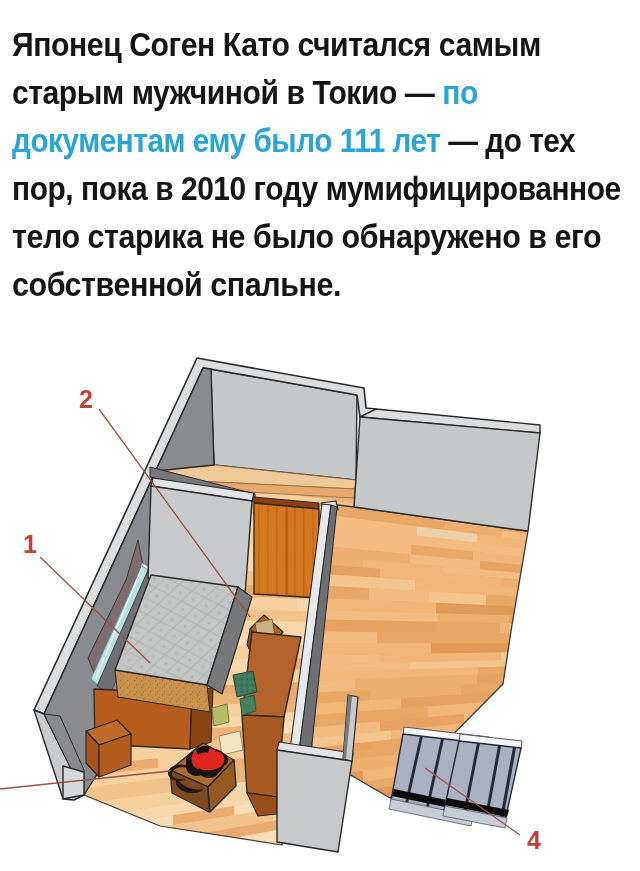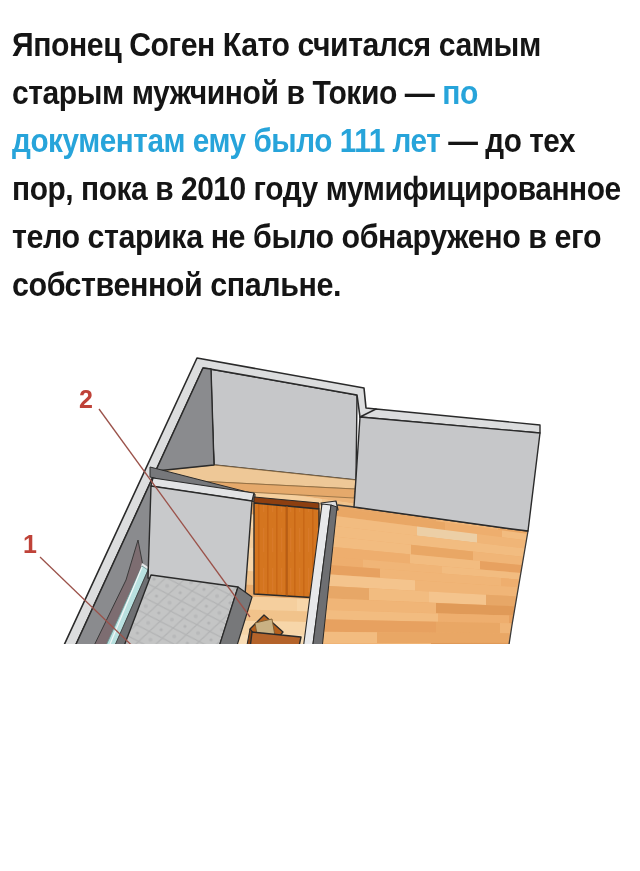--- a/index.html
+++ b/index.html
@@ -1,16 +1,16 @@
 <!DOCTYPE html>
 <html><head>
 <meta charset="utf-8">
 <style>
 html,body{margin:0;padding:0;background:#fff;}
-#page{position:relative;width:640px;height:644px;overflow:hidden;background:#fff;
+#page{position:relative;width:640px;height:871px;overflow:hidden;background:#fff;
   font-family:"Liberation Sans",sans-serif;text-align:right;}
 .ln{position:absolute;left:12px;white-space:nowrap;font-weight:bold;font-size:34px;
   line-height:34px;color:#151515;transform-origin:0 0;letter-spacing:-0.5px;}
 .bl{color:#27a4da;}
 </style>
 </head>
 <body>
 <div id="page">
 
 <div class="ln" id="l1" style="top:27px;transform:scale(0.888,1);">Японец Соген Като считался самым</div>

